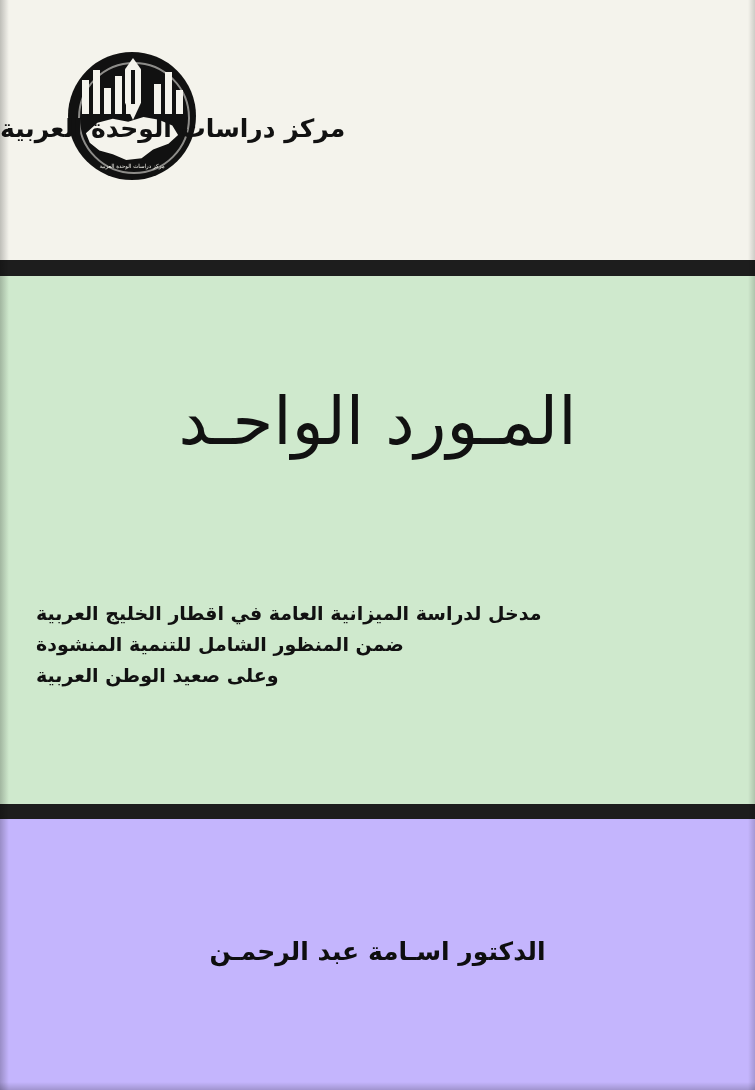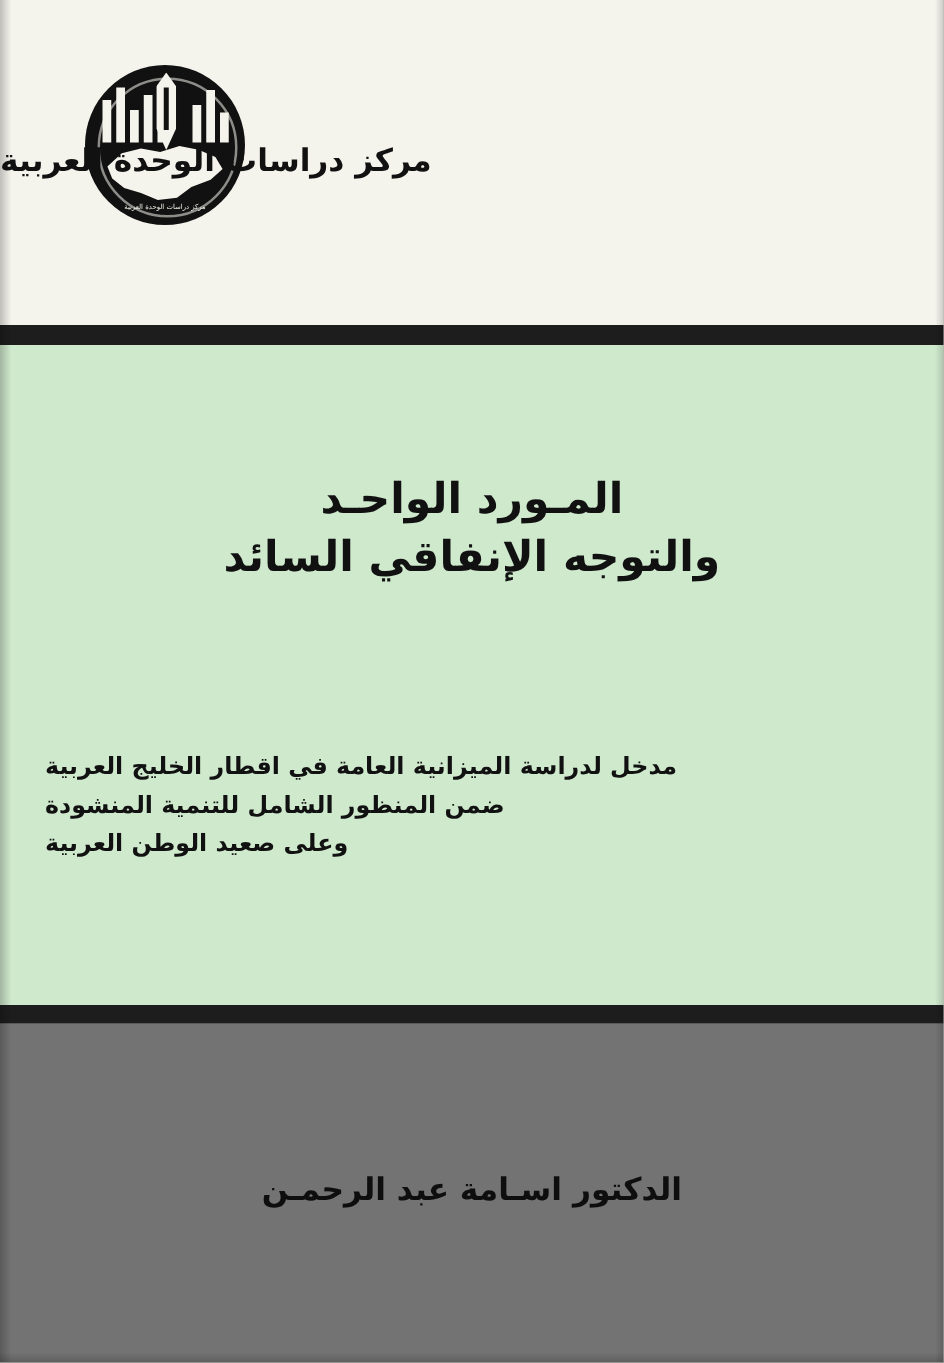--- a/index.html
+++ b/index.html
@@ -140,22 +140,22 @@
     background: #cfe9cd;
   }
   .title-block {
     position: absolute;
     left: 0;
     top: 100px;
     width: 755px;
     text-align: center;
   }
   .title-line {
-    font-size: 34px;
-    font-weight: bold;
+    font-size: 66px;
+    font-weight: normal;
     color: #111;
     line-height: 1.38;
     letter-spacing: 0px;
   }
   .subtitle-block {
     position: absolute;
     left: 0;
     top: 322px;
     width: 755px;
     text-align: left;
@@ -178,21 +178,21 @@
     background: #1d1d1d;
   }
 
   
   .green-panel {
     position: absolute;
     left: 0;
     top: 819px;
     width: 755px;
     height: 271px;
-    background: #737373;
+    background: #c4b5fd;
   }
   .author {
     position: absolute;
     left: 0;
     top: 118px;
     width: 755px;
     text-align: center;
     font-size: 25px;
     font-weight: bold;
     color: #0e0e0e;
@@ -250,21 +250,20 @@
     <div class="publisher-row">
       <div class="publisher-name">مركز دراسات الوحدة العربية</div>
     </div>
   </div>
 
   <div class="rule-top"></div>
 
   <div class="mint-panel">
     <div class="title-block">
       <div class="title-line">المـورد الواحـد</div>
-      <div class="title-line">والتوجه الإنفاقي السائد</div>
     </div>
     <div class="subtitle-block">
       <div class="subtitle-line">مدخل لدراسة الميزانية العامة في اقطار الخليج العربية</div>
       <div class="subtitle-line">ضمن المنظور الشامل للتنمية المنشودة</div>
       <div class="subtitle-line">وعلى صعيد الوطن العربية</div>
     </div>
   </div>
 
   <div class="rule-bottom"></div>
 

